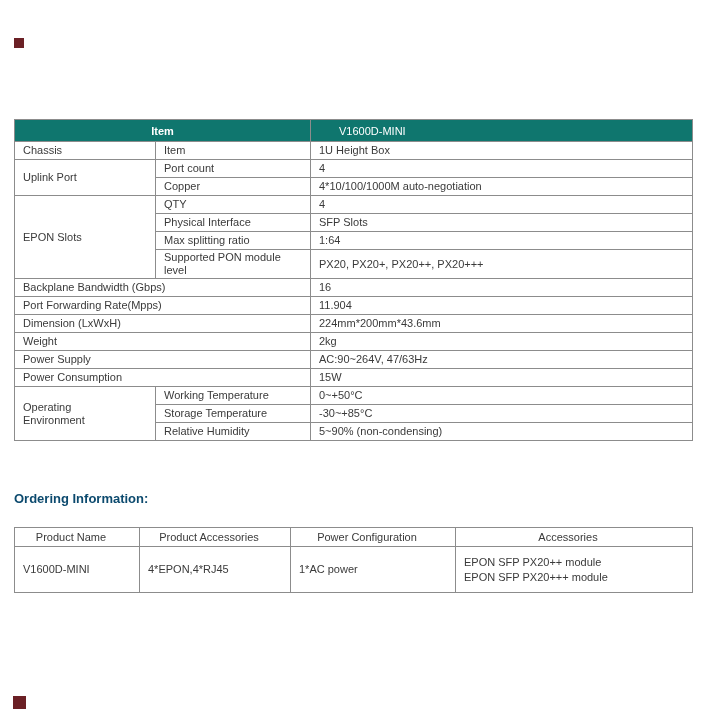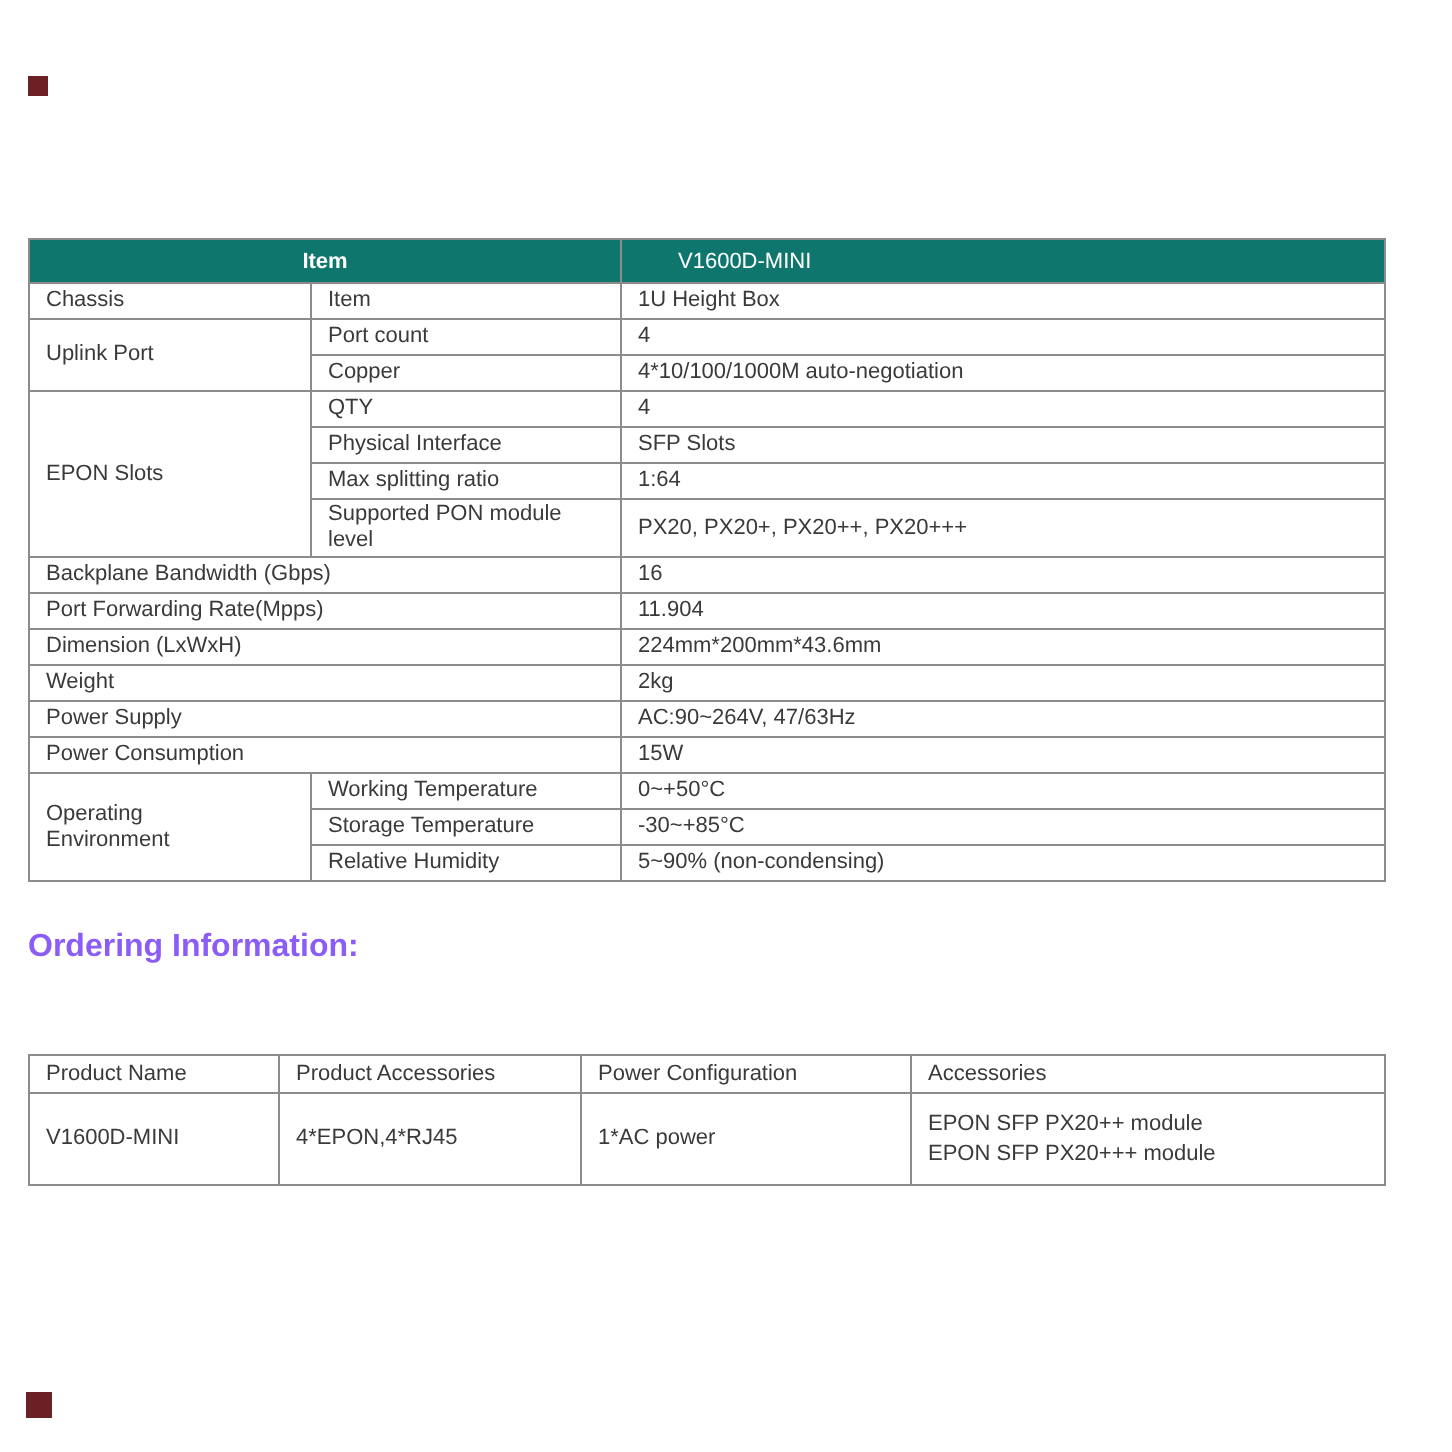--- a/index.html
+++ b/index.html
@@ -27,27 +27,27 @@
   .spec-table th.model { text-align:left; padding-left:28px; font-weight:normal; }
   .spec-table td {
     height:18px; padding:1px 12px 1px 8px;
     text-align:left; vertical-align:middle; line-height:13px;
     background:#ffffff;
   }
   .wrap-narrow { display:inline-block; max-width:72px; }
 
   
   .ordering-title {
-    position:absolute; left:14px; top:465px;
-    font-size:16px; font-weight:bold; color:#8b5cf6;
+    position:absolute; left:14px; top:491px;
+    font-size:13px; font-weight:bold; color:#0c4a6e;
   }
   .ordering-table { position:absolute; left:14px; top:527px; width:678px; }
   .ordering-table th, .ordering-table td { border:1px solid #8c8c8c; background:#ffffff; }
   .ordering-table th {
-    height:19px; text-align:left; padding:1px 20px 1px 8px;
+    height:19px; text-align:center; padding:1px 20px 1px 8px;
     font-weight:normal; font-size:11px;
   }
   .ordering-table td {
     height:46px; padding:1px 4px 1px 8px;
     text-align:left; vertical-align:middle; line-height:15px;
   }
 </style>
 </head>
 <body>
 

